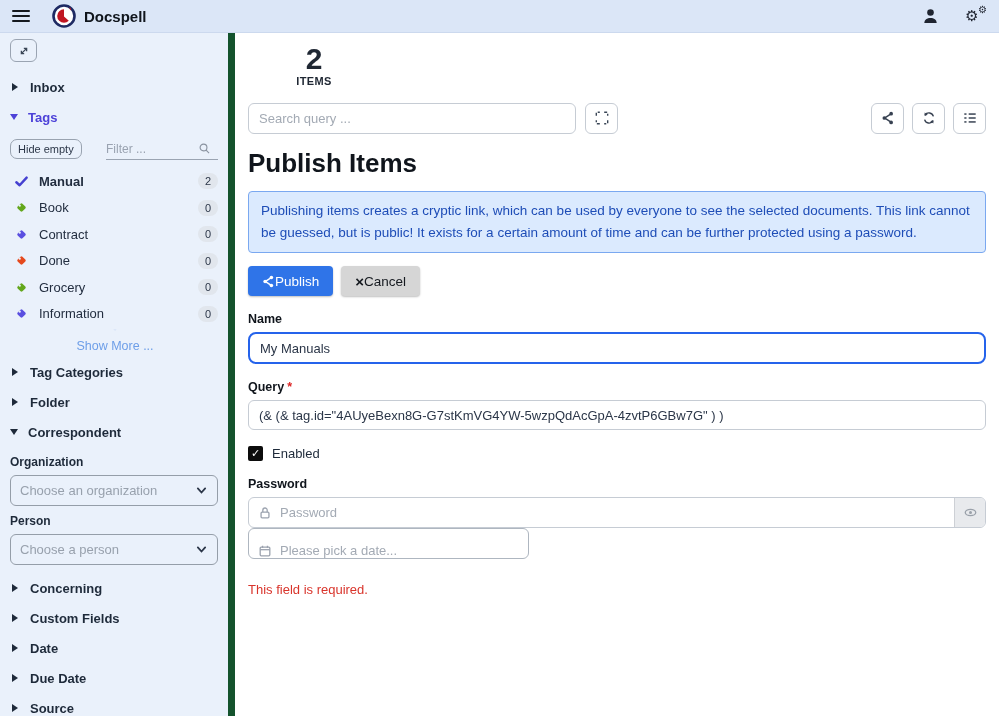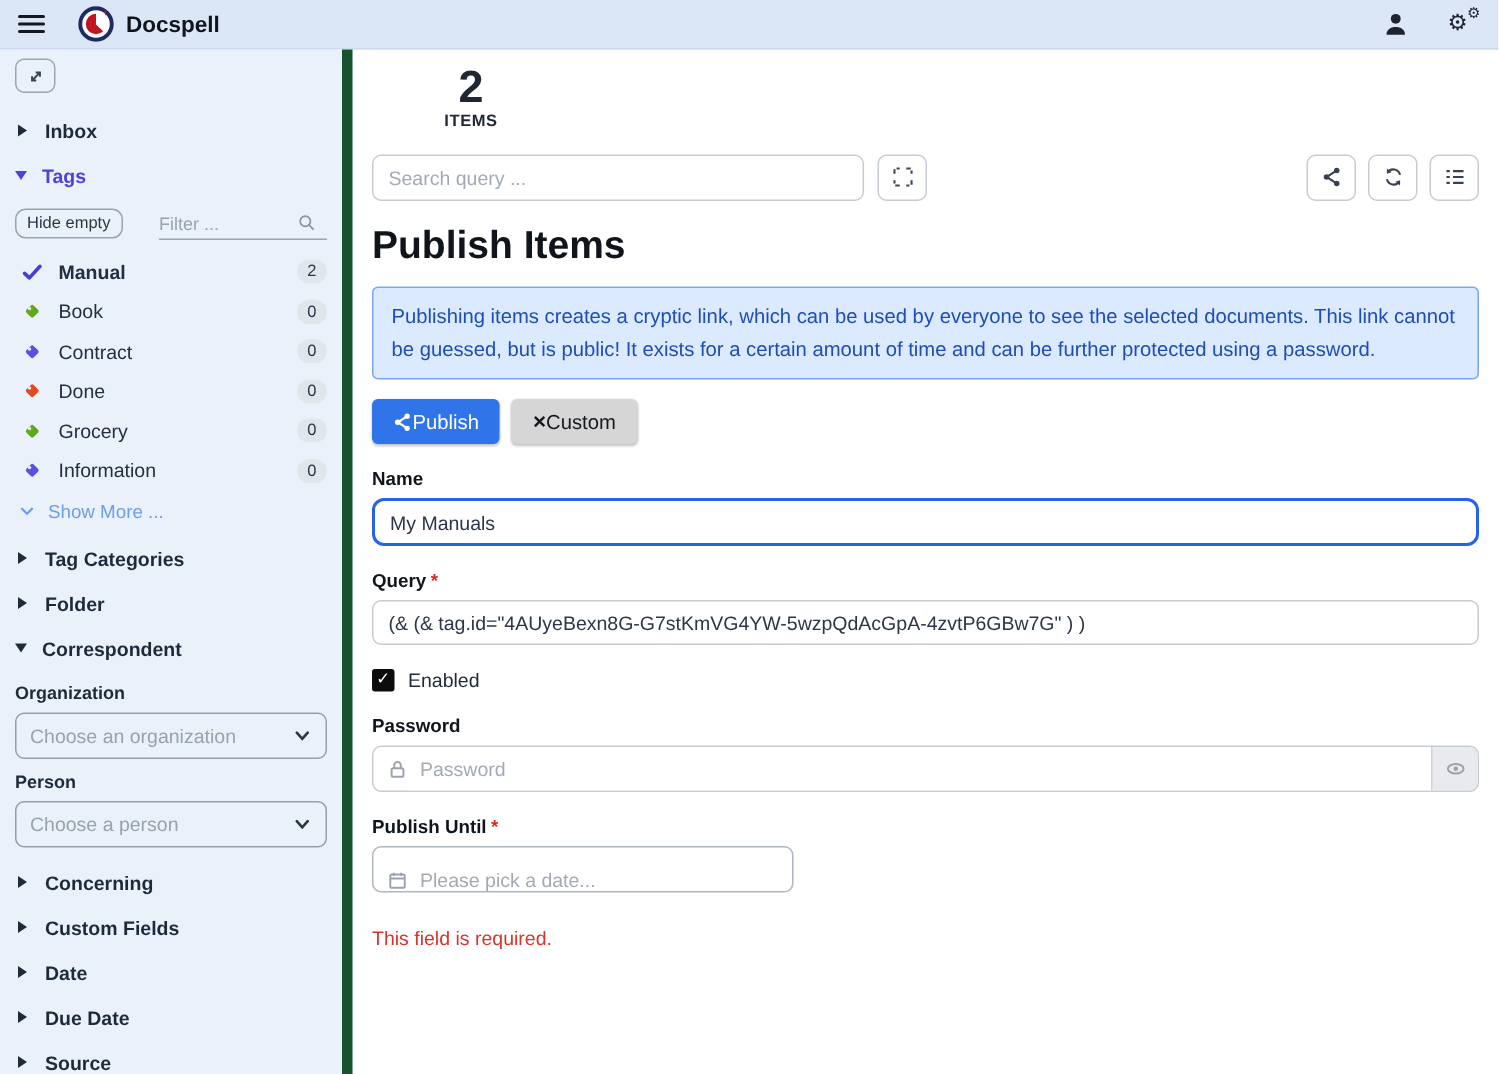--- a/index.html
+++ b/index.html
@@ -47,21 +47,21 @@
   .filter-input { border:none; outline:none; background:transparent; width:92px;
                   font-size:12px; color:#8b5cf6; }
   .filter-input::placeholder { color:#9aa3b1; }
   .tag-row { display:flex; align-items:center; height:26.5px; cursor:pointer; font-size:13px; }
   .tag-row .ticon { width:15px; height:15px; margin:0 10px 0 4px; flex:none; }
   .tag-label { color:#232e40; }
   .tag-row.selected .tag-label { font-weight:bold; }
   .badge { margin-left:auto; background:#e1e6ed; border-radius:10px; font-size:11px;
            color:#2b3648; padding:2px 7px; min-width:20px; text-align:center; }
   .show-more { display:flex; align-items:center; gap:8px; height:24px; color:#6d9ee8;
-               font-size:12.5px; cursor:pointer; margin:2px 0 4px 2px; }
+               font-size:12.5px; cursor:pointer; margin:2px 0 4px 2px;flex-direction:column; }
   .group-label { font-weight:bold; font-size:12px; color:#1e2a3a; margin:8px 0 6px 0; }
   .select { height:31px; border:1px solid #959ea9; border-radius:6px; display:flex;
             align-items:center; padding:0 9px; cursor:pointer; background:transparent;
             margin-bottom:6px; }
   .select .ph { color:#98a1ad; font-size:13px; flex:1; white-space:nowrap; overflow:hidden; }
   .c-indigo { color:#5a4fe0; } .c-green { color:#63a71c; } .c-orange { color:#e5491d; }
   .c-check { color:#4540d0; }
 
   
   .counter { width:76px; margin-left:28px; text-align:center; }
@@ -342,21 +342,21 @@
           <line x1="11.4" y1="3.2" x2="4.4" y2="7.8" stroke="#fff" stroke-width="1.8"></line>
           <line x1="4.4" y1="8.2" x2="11.4" y2="12.8" stroke="#fff" stroke-width="1.8"></line>
           <circle cx="11.6" cy="3" r="2.2" fill="#fff"></circle>
           <circle cx="3.8" cy="8" r="2.2" fill="#fff"></circle>
           <circle cx="11.6" cy="13" r="2.2" fill="#fff"></circle>
         </svg>
         <span>Publish</span>
       </button>
       <button class="btn btn-secondary">
         <span class="x">×</span>
-        <span>Custom</span>
+        <span>Cancel</span>
       </button>
     </div>
 
     <div class="fld-label">Name</div>
     <input class="txt-input focused" value="My Manuals" style="">
 
     <div class="fld-label">
       <span>Query</span><span class="req">*</span>
     </div>
     <input class="txt-input" value="(&amp; (&amp; tag.id=&quot;4AUyeBexn8G-G7stKmVG4YW-5wzpQdAcGpA-4zvtP6GBw7G&quot; ) )" style="">
@@ -376,23 +376,20 @@
       </span>
       <input class="pw-input" type="password" placeholder="Password" style="">
       <span class="pw-eye">
         <svg width="15" height="15" viewBox="0 0 16 16">
           <ellipse cx="8" cy="8" rx="5.6" ry="3.4" fill="none" stroke="currentColor" stroke-width="1.4"></ellipse>
           <circle cx="8" cy="8" r="1.6" fill="currentColor"></circle>
         </svg>
       </span>
     </div>
 
-    <div class="fld-label">
-      <span>Publish Until</span><span class="req">*</span>
-    </div>
     <div class="date-group">
       <span>
         <svg width="14" height="14" viewBox="0 0 16 16">
           <rect x="2.5" y="3.5" width="11" height="10" rx="1.2" fill="none" stroke="currentColor" stroke-width="1.5"></rect>
           <line x1="2.5" y1="6.5" x2="13.5" y2="6.5" stroke="currentColor" stroke-width="1.5"></line>
           <line x1="5.2" y1="2" x2="5.2" y2="4.5" stroke="currentColor" stroke-width="1.5"></line>
           <line x1="10.8" y1="2" x2="10.8" y2="4.5" stroke="currentColor" stroke-width="1.5"></line>
         </svg>
       </span>
       <input class="date-input" placeholder="Please pick a date..." style="">

